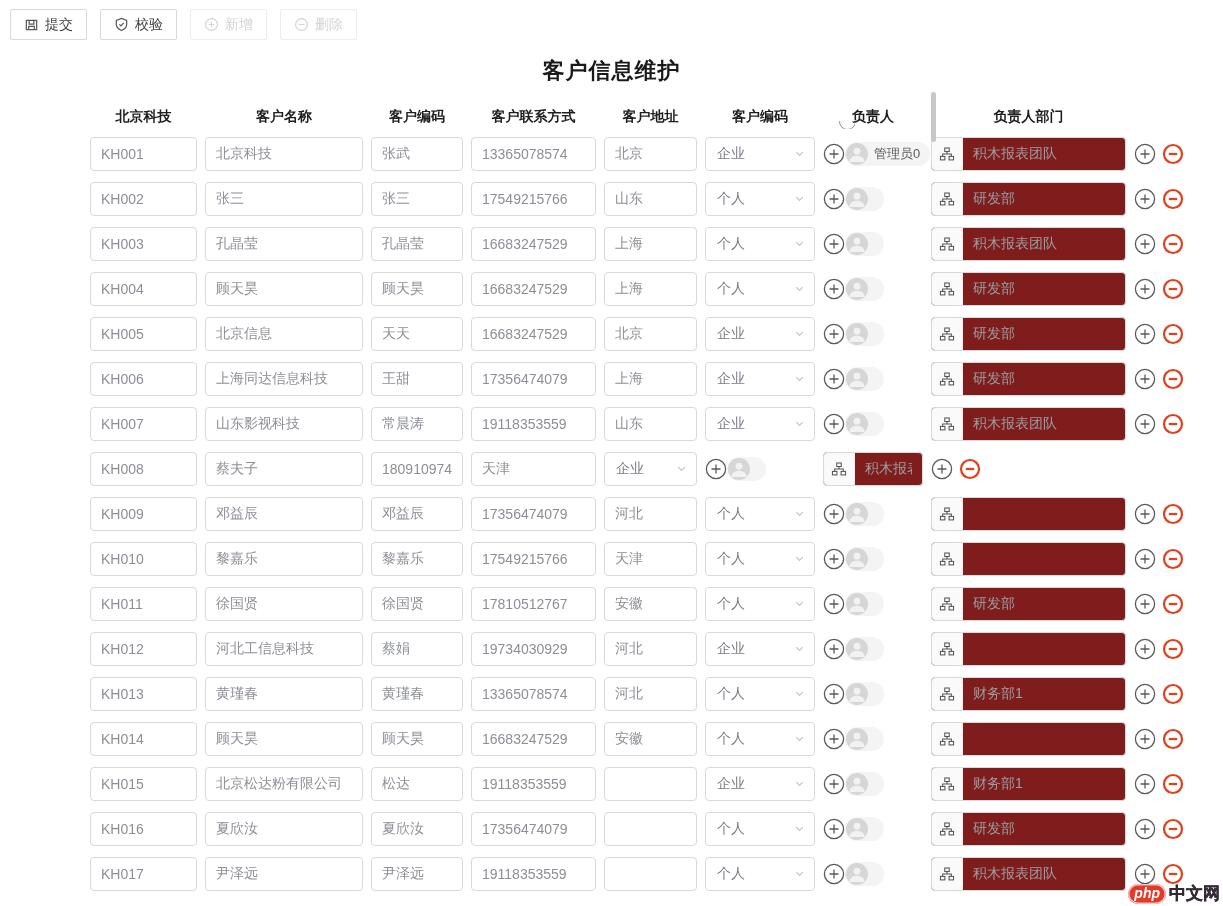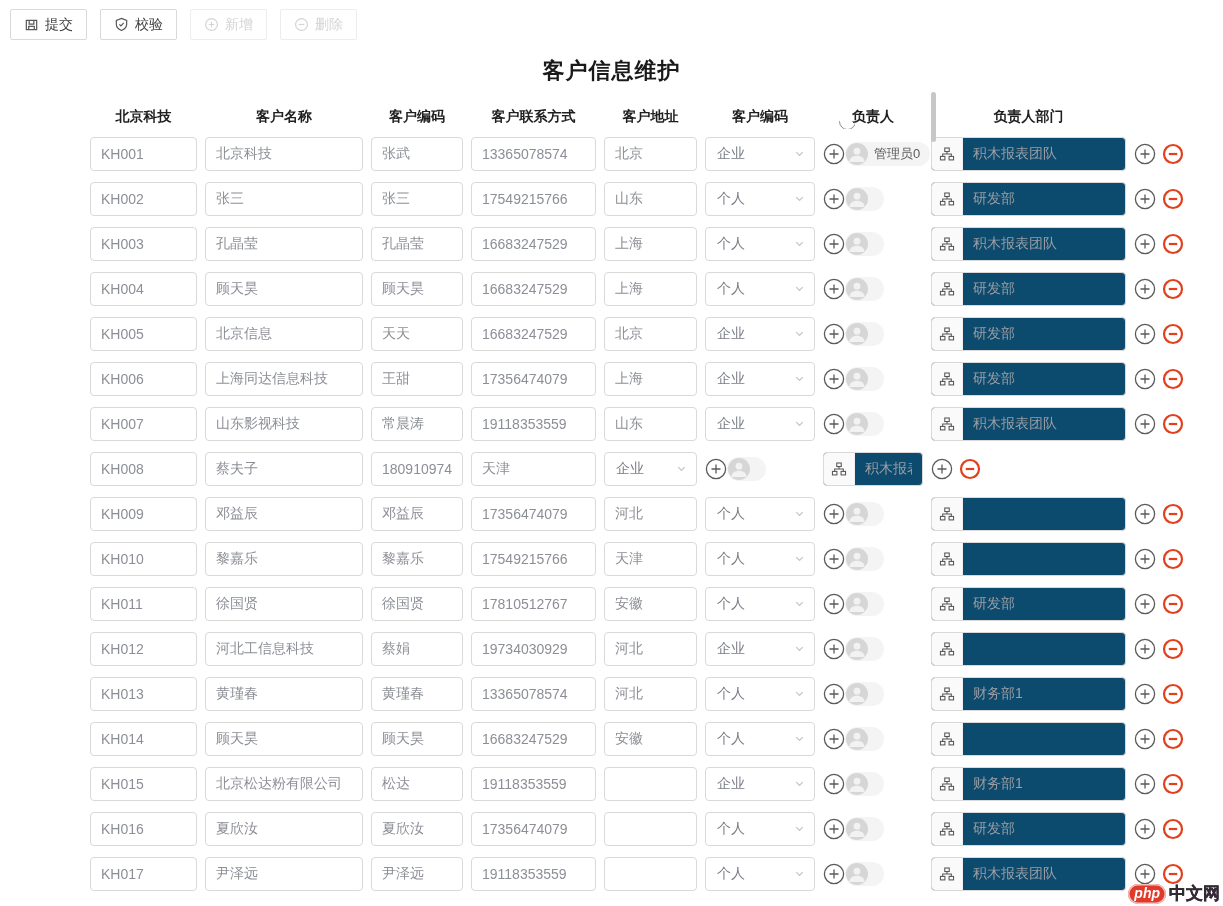--- a/index.html
+++ b/index.html
@@ -60,21 +60,21 @@
     border:1.5px solid #8f8f8f; border-radius:50%;
   }
   .scroll-thumb {
     display:none; position:absolute; right:-13px; top:-45px; width:5px; height:50px;
     background:#c7c7c7; border-radius:3px;
   }
   .owner-cell.overflow .arc, .owner-cell.overflow .scroll-thumb { display:block; }
   
   .dept-group {
     display:flex; align-items:stretch; height:34px; border:1px solid #d9d9d9;
-    border-radius:4px; background:#0c4a6e; overflow:hidden;
+    border-radius:4px; background:#7f1d1d; overflow:hidden;
   }
   .dept-addon {
     width:31px; flex:0 0 auto; background:#fafafa; border-right:1px solid #eeeeee;
     display:flex; align-items:center; justify-content:center; cursor:pointer;
   }
   .dept-input {
     flex:1; min-width:0; border:none; outline:none; padding:0 10px;
     font-size:14px; color:#9b9ea3; font-family:inherit; background:transparent;
   }
   

